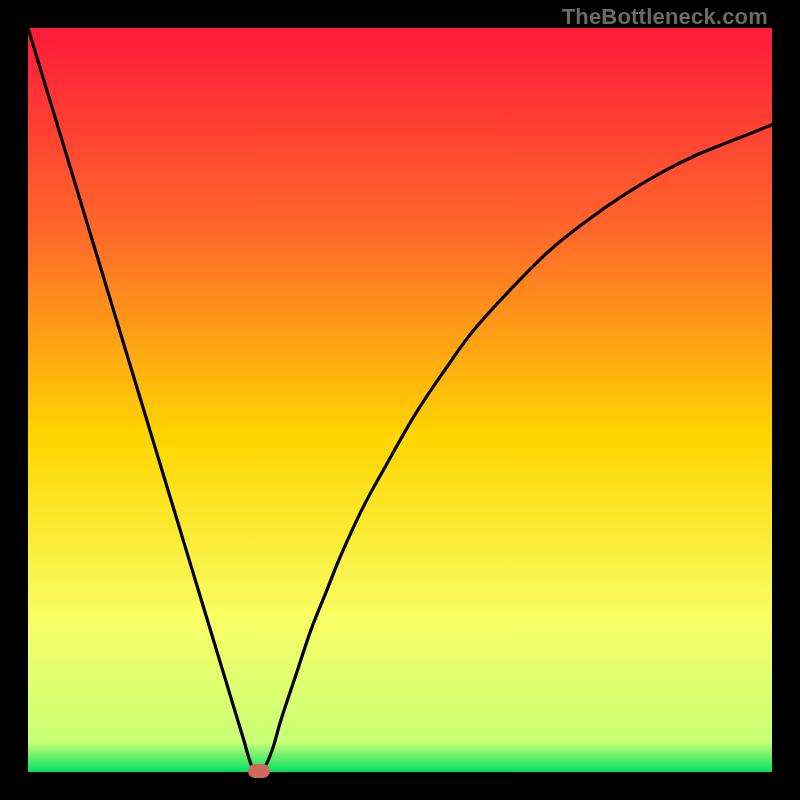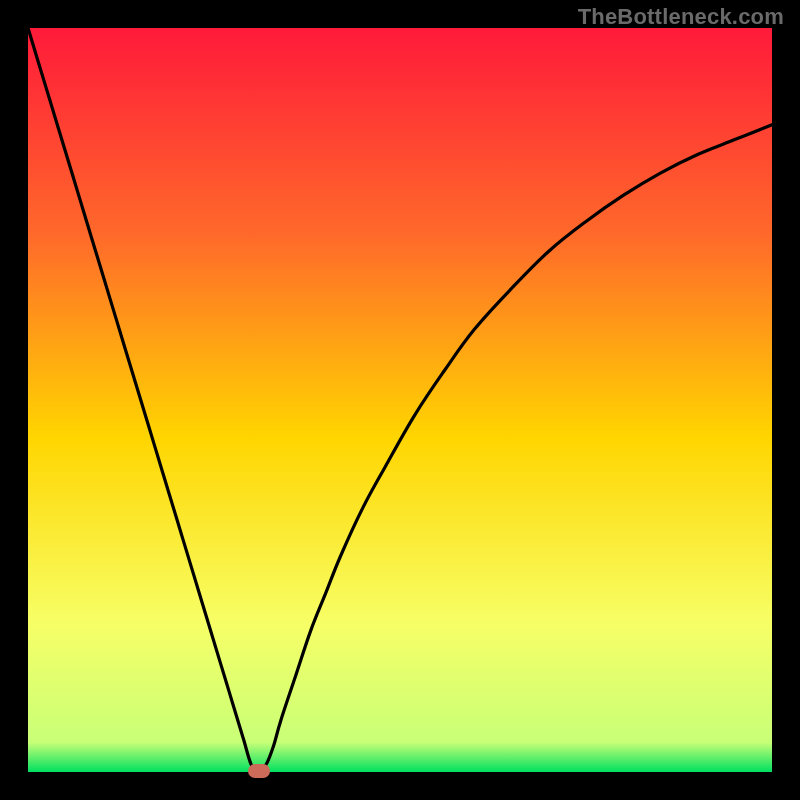--- a/index.html
+++ b/index.html
@@ -6,21 +6,21 @@
   html, body { width: 800px; height: 800px; overflow: hidden; background: #000; }
   .outer {
     width: 800px;
     height: 800px;
     background: #000;
     position: relative;
   }
   .attribution {
     position: absolute;
     top: 4px;
-    right: 16px;
+    right: 32px;
     font-family: Arial, Helvetica, sans-serif;
     font-size: 22px;
     font-weight: bold;
     color: #6a6a6a;
     letter-spacing: 0.2px;
   }
   .plot {
     position: absolute;
     left: 28px;
     top: 28px;

